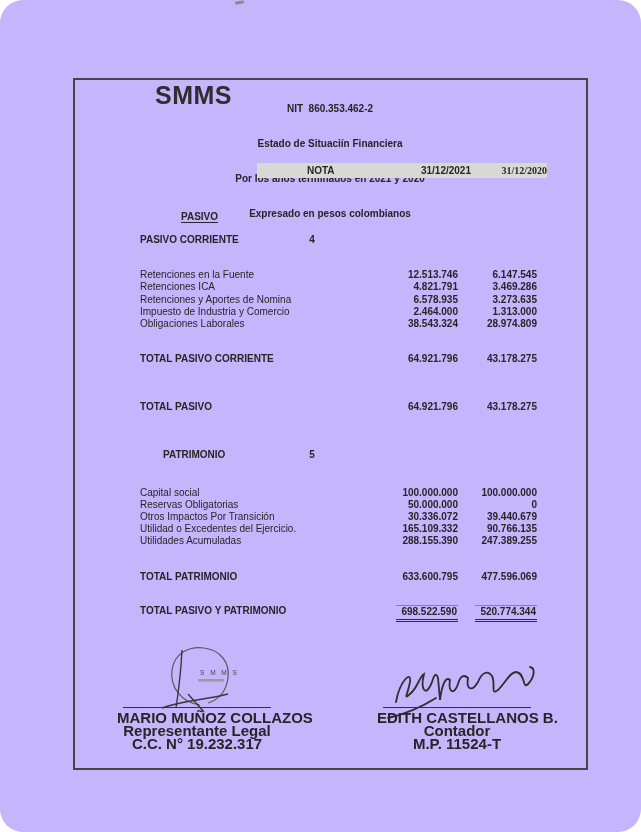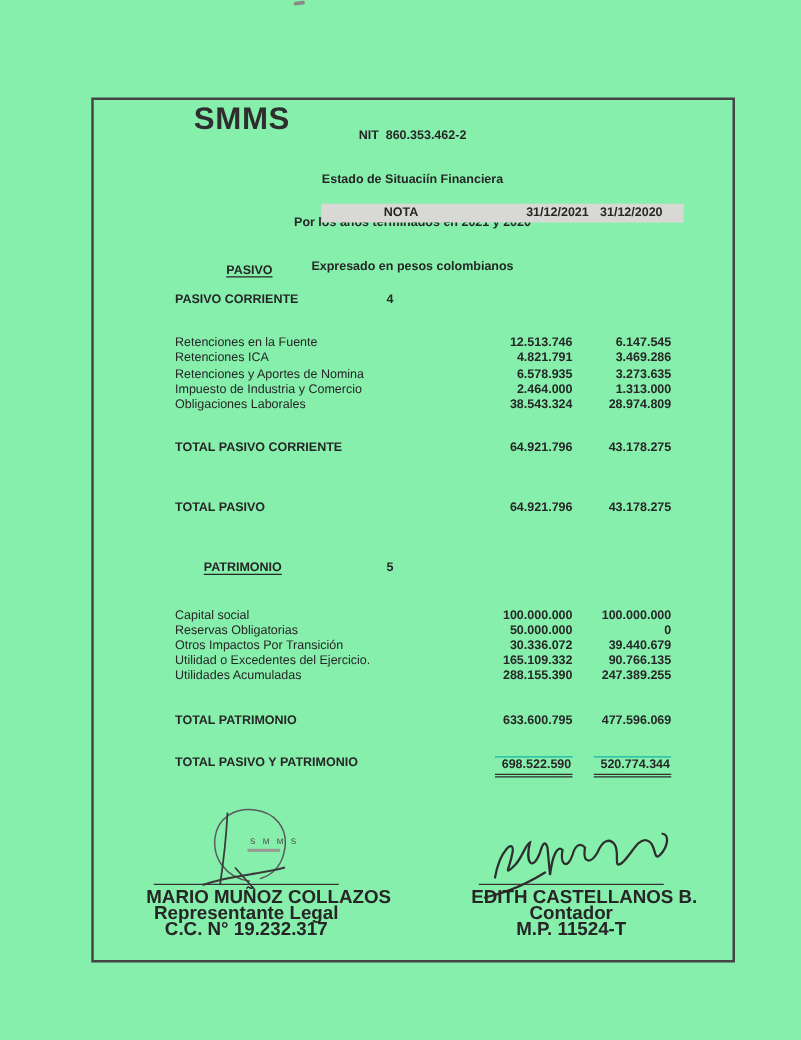--- a/index.html
+++ b/index.html
@@ -1,22 +1,23 @@
 <!DOCTYPE html>
 <html><head>
 <meta charset="utf-8">
 <style>
   html,body{margin:0;padding:0;}
   .page{
     position:relative;
     width:641px;height:832px;
-    background:#86efac;
+    background:#c4b5fd;
     font-family:"Liberation Sans", sans-serif;
     color:#262626;
     overflow:hidden;
+    border-radius:23px;
   }
   .scan-speck{position:absolute;left:235px;top:1px;width:9px;height:3px;background:#8a8a86;transform:rotate(-8deg);border-radius:2px;}
   .frame{
     position:absolute;left:73px;top:78px;width:515px;height:692px;
     box-sizing:border-box;border:2px solid #454545;
   }
   .logo{
     position:absolute;left:155px;top:83px;
     font-size:25px;font-weight:bold;letter-spacing:.5px;color:#2e2e2e;
     line-height:1;
@@ -26,32 +27,32 @@
     text-align:center;font-weight:bold;font-size:10px;line-height:11.6px;
     white-space:pre;
   }
   .band{
     position:absolute;top:163px;height:15px;background:#d8d8d5;
     font-weight:bold;font-size:10px;line-height:15px;
   }
   .band1{left:257px;width:223px;}
   .band1 .nota-h{position:absolute;left:50px;}
   .band1 .y1-h{position:absolute;right:9px;}
-  .band2{left:480px;width:67px;text-align:left;}
+  .band2{left:480px;width:67px;text-align:right;font-family:Liberation Serif, serif;}
   .sec-title{
     position:absolute;font-size:10px;font-weight:bold;
     text-decoration:underline;text-underline-offset:2px;white-space:nowrap;
   }
   .row{
     position:absolute;left:140px;width:397px;height:12px;
     font-size:10px;line-height:12px;
   }
   .row .lbl{position:absolute;left:0;top:0;white-space:nowrap;}
   .row .lbl.bold{font-weight:bold;}
-  .row .lbl.und{font-weight:bold;text-decoration:underline;text-underline-offset:2px;}
+  .row .lbl.und{font-weight:bold;text-underline-offset:2px;}
   .row .nota{position:absolute;left:157px;top:0;width:30px;text-align:center;font-weight:bold;}
   .row .v1{position:absolute;right:79px;top:0;font-weight:bold;white-space:nowrap;}
   .row .v2{position:absolute;right:0;top:0;font-weight:bold;white-space:nowrap;}
   .row.gt .v1,.row.gt .v2{
     border-top:1px solid #14b8a6;
     border-bottom:3px double #2f2f2f;
     padding:0 1px 1px 5px;
   }
   .sig-line{position:absolute;border-top:1.5px solid #333;height:0;}
   .sig-block{

